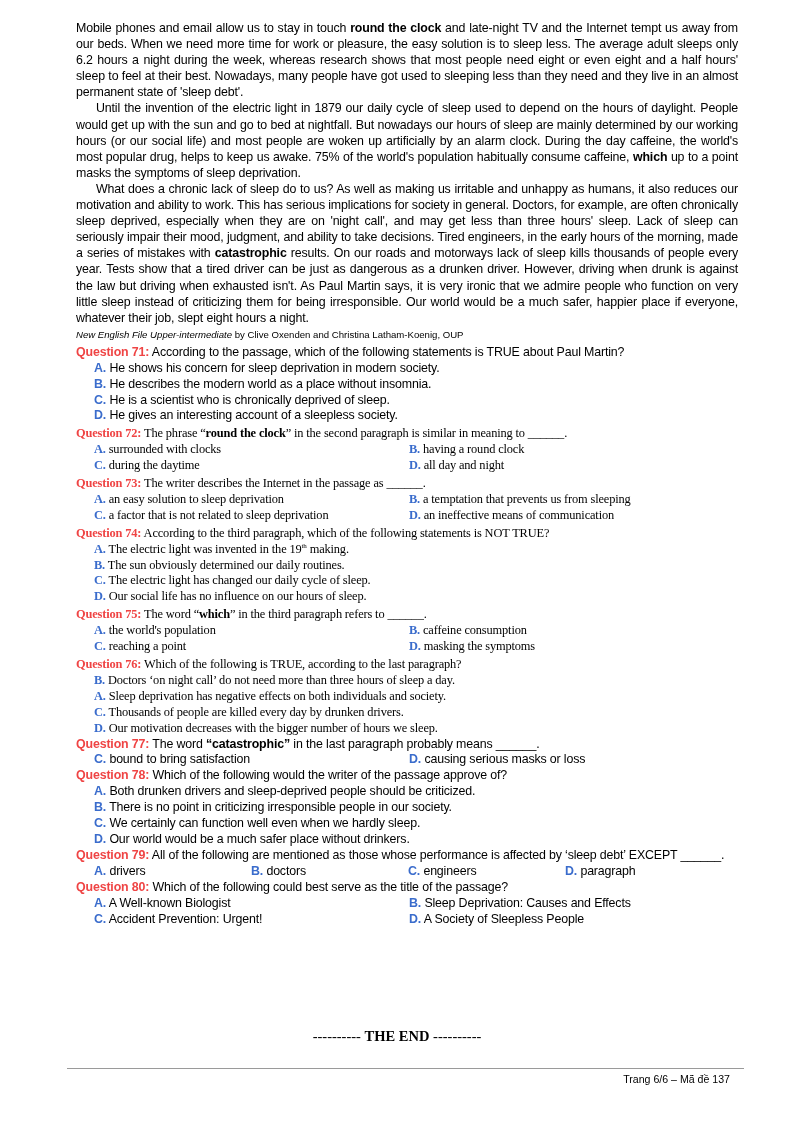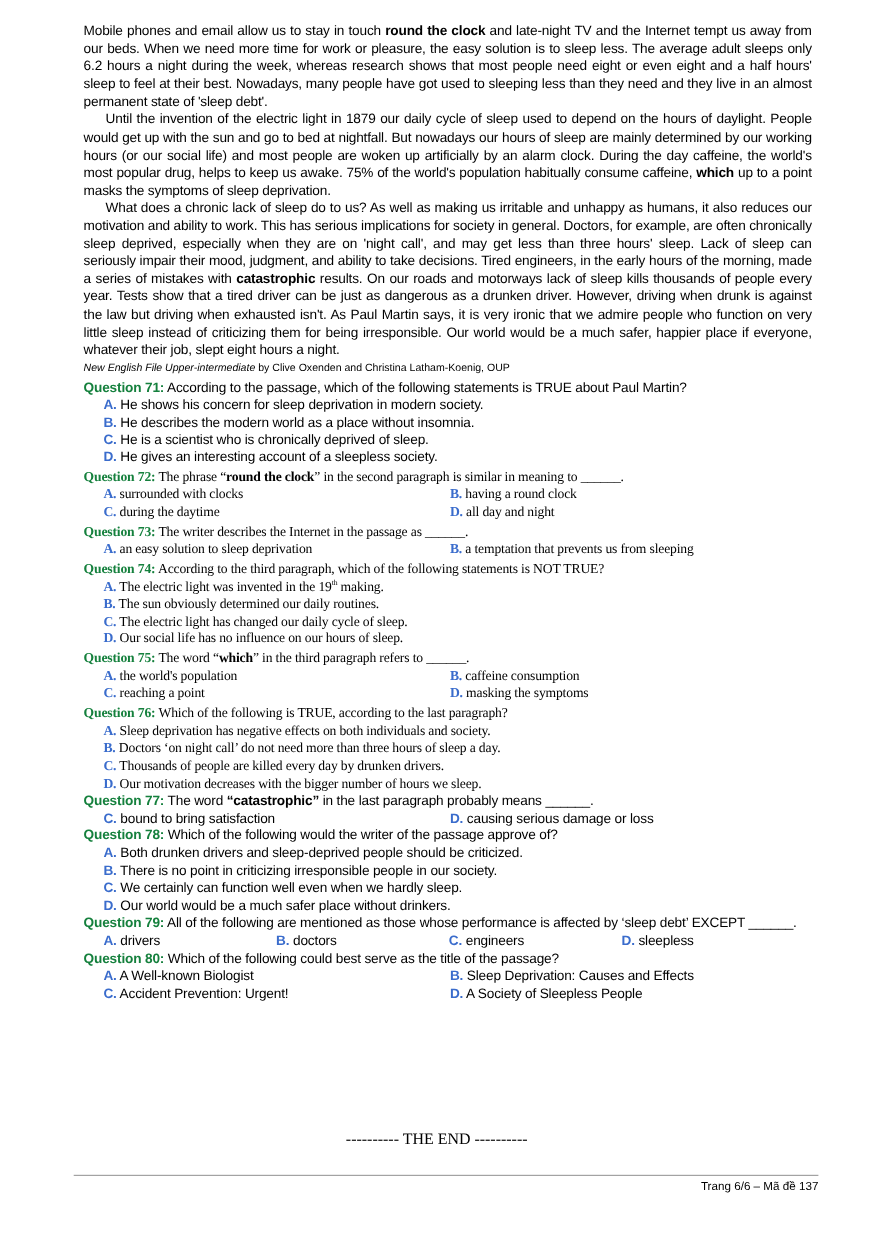--- a/index.html
+++ b/index.html
@@ -7,34 +7,34 @@
          font-family: "Liberation Sans", sans-serif; color: #000; }
   .page { position: absolute; left: 76px; top: 20px; width: 662px; }
   .passage p { margin: 0; font-size: 12.4px; line-height: 16.1px; text-align: justify;
                letter-spacing: -0.15px; }
   .passage p.indent { text-indent: 20px; }
   .passage b { font-weight: bold; }
   .source { text-align: left; font-size: 9.6px; line-height: 14px; margin-top: 2px; margin-bottom: 3px; }
   .source i { font-style: italic; }
   .q { margin: 0; }
   .q-stem { font-size: 12.4px; line-height: 15.9px; letter-spacing: -0.15px; text-align: justify; }
-  .q-num { color: #15803d; font-weight: bold; }
+  .q-num { color: #ef4444; font-weight: bold; }
   .opts { padding-left: 18px; font-size: 12.4px; line-height: 15.9px; letter-spacing: -0.15px; }
   .opt-letter { color: #3a6ccc; font-weight: bold; }
   .row2 { display: flex; }
   .row2 > div { width: 315px; }
   .row4 { display: flex; }
   .row4 > div { width: 157px; }
   .gap { margin-top: 2px; font-family: Liberation Serif, serif; }
   sup { font-size: 7px; vertical-align: 5px; line-height: 0; }
   .end { position: absolute; left: 0; right: 0; top: 1028px; text-align: center;
          font-family: "Liberation Serif", serif; font-size: 14.5px; }
-  .end b { font-weight: normal; }
+  .end b { font-weight: bold; }
   .footer-line { position: absolute; left: 67px; width: 677px; top: 1068px; height: 1px; background: #9a9a9a; }
-  .footer { position: absolute; right: 50px; top: 1073px; font-size: 10.6px; }
+  .footer { position: absolute; right: 64px; top: 1073px; font-size: 10.6px; }
 </style>
 </head>
 <body>
 
 <div class="page">
 
   <div class="passage">
     <p><span>Mobile phones and email allow us to stay in touch </span><b>round the clock</b><span> and late-night TV and the Internet tempt us away from our beds. When we need more time for work or pleasure, the easy solution is to sleep less. The average adult sleeps only 6.2 hours a night during the week, whereas research shows that most people need eight or even eight and a half hours' sleep to feel at their best. Nowadays, many people have got used to sleeping less than they need and they live in an almost permanent state of 'sleep debt'.</span></p>
     <p class="indent"><span>Until the invention of the electric light in 1879 our daily cycle of sleep used to depend on the hours of daylight. People would get up with the sun and go to bed at nightfall. But nowadays our hours of sleep are mainly determined by our working hours (or our social life) and most people are woken up artificially by an alarm clock. During the day caffeine, the world's most popular drug, helps to keep us awake. 75% of the world's population habitually consume caffeine, </span><b>which</b><span> up to a point masks the symptoms of sleep deprivation.</span></p>
     <p class="indent"><span>What does a chronic lack of sleep do to us? As well as making us irritable and unhappy as humans, it also reduces our motivation and ability to work. This has serious implications for society in general. Doctors, for example, are often chronically sleep deprived, especially when they are on 'night call', and may get less than three hours' sleep. Lack of sleep can seriously impair their mood, judgment, and ability to take decisions. Tired engineers, in the early hours of the morning, made a series of mistakes with </span><b>catastrophic</b><span> results. On our roads and motorways lack of sleep kills thousands of people every year. Tests show that a tired driver can be just as dangerous as a drunken driver. However, driving when drunk is against the law but driving when exhausted isn't. As Paul Martin says, it is very ironic that we admire people who function on very little sleep instead of criticizing them for being irresponsible. Our world would be a much safer, happier place if everyone, whatever their job, slept eight hours a night.</span></p>
@@ -65,20 +65,24 @@
     </div>
   </div>
 
   <div class="q gap">
     <div class="q-stem"><span class="q-num">Question 73:</span><span> The writer describes the Internet in the passage as ______.</span></div>
     <div class="opts">
       <div class="row2">
         <div><span class="opt-letter">A.</span><span> an easy solution to sleep deprivation</span></div>
         <div><span class="opt-letter">B.</span><span> a temptation that prevents us from sleeping</span></div>
       </div>
+      <div class="row2">
+        <div><span class="opt-letter">C.</span><span> a factor that is not related to sleep deprivation</span></div>
+        <div><span class="opt-letter">D.</span><span> an ineffective means of communication</span></div>
+      </div>
     </div>
   </div>
 
   <div class="q gap">
     <div class="q-stem"><span class="q-num">Question 74:</span><span> According to the third paragraph, which of the following statements is NOT TRUE?</span></div>
     <div class="opts">
       <div><span class="opt-letter">A.</span><span> The electric light was invented in the 19</span><sup>th</sup><span> making.</span></div>
       <div><span class="opt-letter">B.</span><span> The sun obviously determined our daily routines.</span></div>
       <div><span class="opt-letter">C.</span><span> The electric light has changed our daily cycle of sleep.</span></div>
       <div><span class="opt-letter">D.</span><span> Our social life has no influence on our hours of sleep.</span></div>
@@ -95,33 +99,33 @@
       <div class="row2">
         <div><span class="opt-letter">C.</span><span> reaching a point</span></div>
         <div><span class="opt-letter">D.</span><span> masking the symptoms</span></div>
       </div>
     </div>
   </div>
 
   <div class="q gap">
     <div class="q-stem"><span class="q-num">Question 76:</span><span> Which of the following is TRUE, according to the last paragraph?</span></div>
     <div class="opts">
+      <div><span class="opt-letter">B.</span><span> Doctors ‘on night call’ do not need more than three hours of sleep a day.</span></div>
       <div><span class="opt-letter">A.</span><span> Sleep deprivation has negative effects on both individuals and society.</span></div>
-      <div><span class="opt-letter">B.</span><span> Doctors ‘on night call’ do not need more than three hours of sleep a day.</span></div>
       <div><span class="opt-letter">C.</span><span> Thousands of people are killed every day by drunken drivers.</span></div>
       <div><span class="opt-letter">D.</span><span> Our motivation decreases with the bigger number of hours we sleep.</span></div>
     </div>
   </div>
 
   <div class="q">
     <div class="q-stem"><span class="q-num">Question 77:</span><span> The word </span><b>“catastrophic”</b><span> in the last paragraph probably means ______.</span></div>
     <div class="opts">
       <div class="row2">
         <div><span class="opt-letter">C.</span><span> bound to bring satisfaction</span></div>
-        <div><span class="opt-letter">D.</span><span> causing serious damage or loss</span></div>
+        <div><span class="opt-letter">D.</span><span> causing serious masks or loss</span></div>
       </div>
     </div>
   </div>
 
   <div class="q">
     <div class="q-stem"><span class="q-num">Question 78:</span><span> Which of the following would the writer of the passage approve of?</span></div>
     <div class="opts">
       <div><span class="opt-letter">A.</span><span> Both drunken drivers and sleep-deprived people should be criticized.</span></div>
       <div><span class="opt-letter">B.</span><span> There is no point in criticizing irresponsible people in our society.</span></div>
       <div><span class="opt-letter">C.</span><span> We certainly can function well even when we hardly sleep.</span></div>
@@ -129,21 +133,21 @@
     </div>
   </div>
 
   <div class="q">
     <div class="q-stem"><span class="q-num">Question 79:</span><span> All of the following are mentioned as those whose performance is affected by ‘sleep debt’ EXCEPT ______.</span></div>
     <div class="opts">
       <div class="row4">
         <div><span class="opt-letter">A.</span><span> drivers</span></div>
         <div><span class="opt-letter">B.</span><span> doctors</span></div>
         <div><span class="opt-letter">C.</span><span> engineers</span></div>
-        <div><span class="opt-letter">D.</span><span> sleepless</span></div>
+        <div><span class="opt-letter">D.</span><span> paragraph</span></div>
       </div>
     </div>
   </div>
 
   <div class="q">
     <div class="q-stem"><span class="q-num">Question 80:</span><span> Which of the following could best serve as the title of the passage?</span></div>
     <div class="opts">
       <div class="row2">
         <div><span class="opt-letter">A.</span><span> A Well-known Biologist</span></div>
         <div><span class="opt-letter">B.</span><span> Sleep Deprivation: Causes and Effects</span></div>

